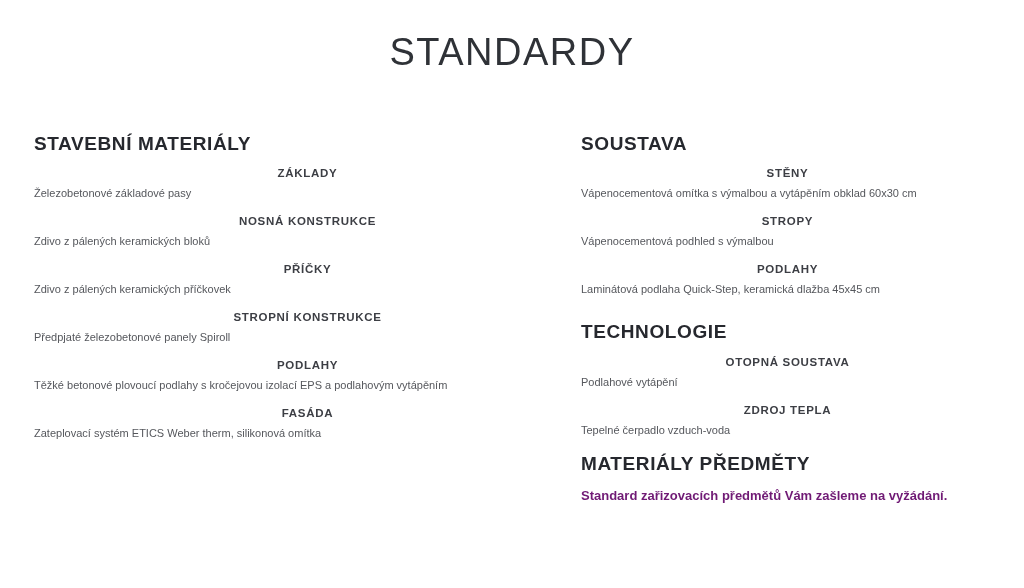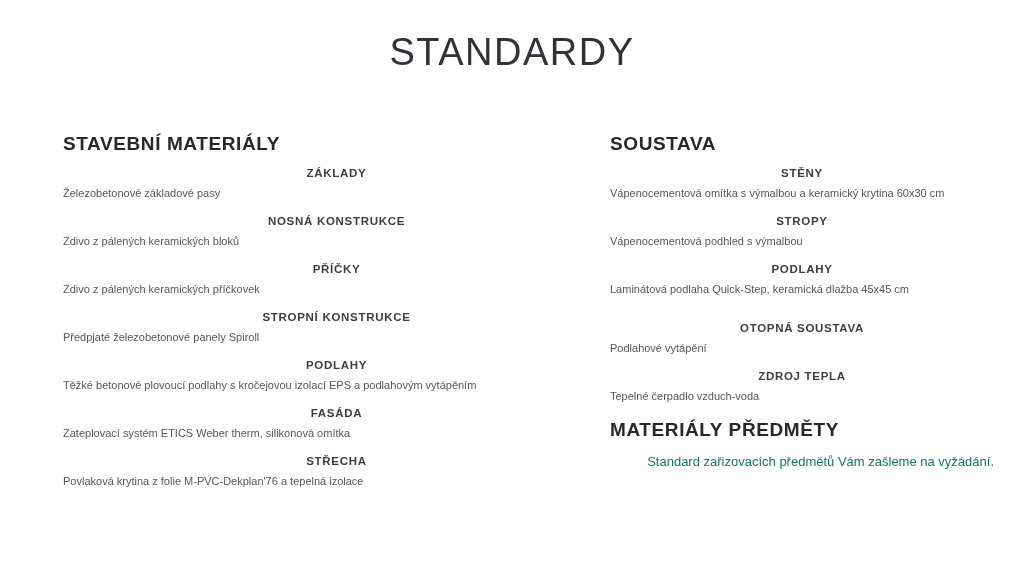--- a/index.html
+++ b/index.html
@@ -19,21 +19,21 @@
     text-align: center;
     font-size: 38px;
     font-weight: 400;
     letter-spacing: 1.5px;
     color: #2f3237;
     line-height: 1.2;
   }
   .columns {
     display: flex;
     margin-top: 58px;
-    padding-left: 63px;
+    padding-left: 34px;
     padding-right: 30px;
   }
   .col-left {
     width: 547px;
     flex-shrink: 0;
   }
   .col-right {
     flex: 1;
   }
   .section-heading {
@@ -58,24 +58,23 @@
   .item-value {
     font-size: 11px;
     font-weight: 400;
     color: #55575c;
     line-height: 1.3;
   }
   .section-technology { margin-top: 26px; }
   .section-fixtures { margin-top: 17px; }
   .section-note {
     font-size: 13px;
-    font-weight: 400;
-    color: #0f766e;
+    font-weight: 700;
+    color: #701a75;
     line-height: 1.3;
-    text-align: right;
   }
 </style>
 </head>
 <body>
 
 <div class="page">
 
   <h1 class="title">STANDARDY</h1>
 
   <div class="columns">
@@ -103,46 +102,43 @@
         <div class="item">
           <div class="item-label">PODLAHY</div>
           <div class="item-value">Těžké betonové plovoucí podlahy s kročejovou izolací EPS a podlahovým vytápěním</div>
         </div>
         <div class="item">
           <div class="item-label">FASÁDA</div>
           <div class="item-value">Zateplovací systém ETICS Weber therm, silikonová omítka</div>
         </div>
         <div class="item">
         </div>
-        <div class="item">
-          <div class="item-label">STŘECHA</div>
-          <div class="item-value">Povlaková krytina z folie M-PVC-Dekplan'76 a tepelná izolace</div>
-        </div>
       </section>
     </div>
 
     <div class="col-right">
       <section class="section">
         <h2 class="section-heading">SOUSTAVA</h2>
 
         <div class="item">
           <div class="item-label">STĚNY</div>
-          <div class="item-value">Vápenocementová omítka s výmalbou a keramický krytina 60x30 cm</div>
+          <div class="item-value">Vápenocementová omítka s výmalbou a vytápěním obklad 60x30 cm</div>
         </div>
         <div class="item">
           <div class="item-label">STROPY</div>
           <div class="item-value">Vápenocementová podhled s výmalbou</div>
         </div>
         <div class="item">
           <div class="item-label">PODLAHY</div>
           <div class="item-value">Laminátová podlaha Quick-Step, keramická dlažba 45x45 cm</div>
         </div>
       </section>
 
       <section class="section section-technology">
+        <h2 class="section-heading">TECHNOLOGIE</h2>
 
         <div class="item">
           <div class="item-label">OTOPNÁ SOUSTAVA</div>
           <div class="item-value">Podlahové vytápění</div>
         </div>
         <div class="item">
           <div class="item-label">ZDROJ TEPLA</div>
           <div class="item-value">Tepelné čerpadlo vzduch-voda</div>
         </div>
       </section>

